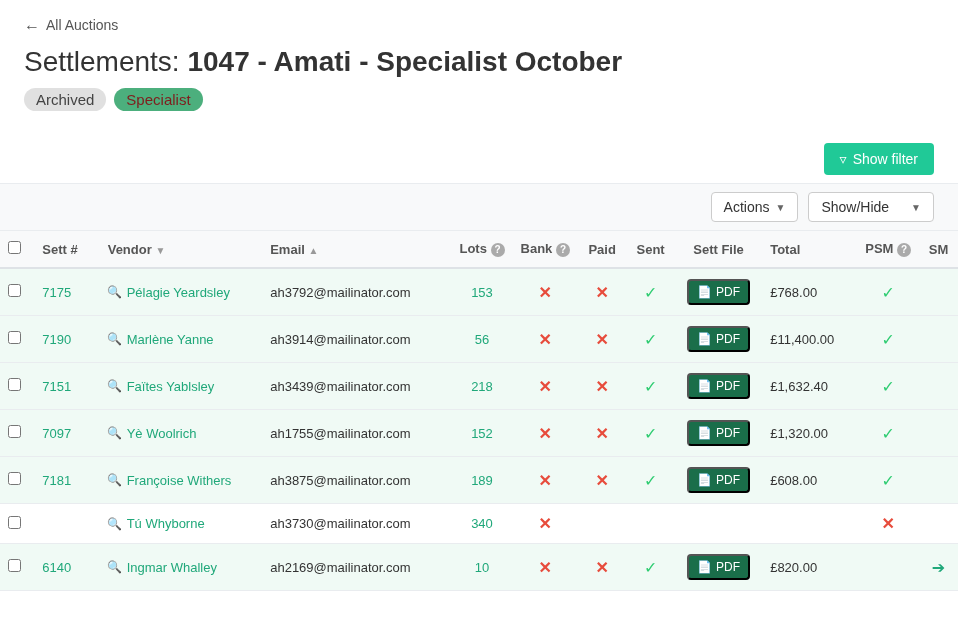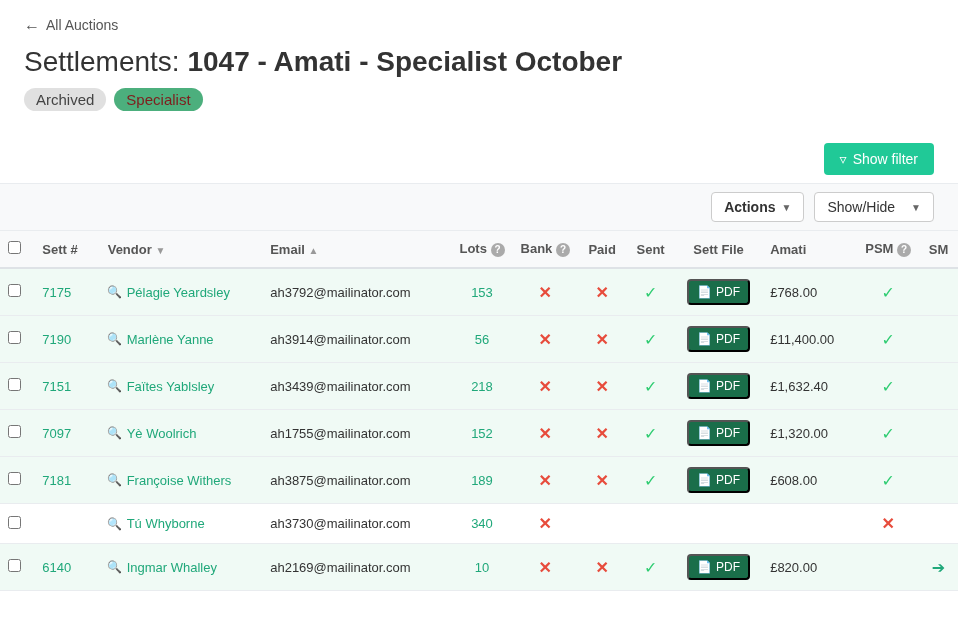--- a/index.html
+++ b/index.html
@@ -15,22 +15,22 @@
     
     .badges { display: flex; gap: 8px; margin-bottom: 16px; }
     .badge { padding: 3px 12px; border-radius: 12px; font-size: 15px; }
     .badge-archived { background: #e0e0e0; color: #444; }
     .badge-specialist { background: #4caf7d; color: #7f1d1d; }
     
     .toolbar { display: flex; justify-content: flex-end; padding: 8px 24px; }
     .show-filter-btn { display: flex; align-items: center; gap: 6px; background: #20c997; color: #fff; border: none; padding: 8px 16px; border-radius: 4px; cursor: pointer; font-size: 14px; }
     
     .actions-bar { display: flex; justify-content: flex-end; gap: 10px; padding: 8px 24px; background: #f8f9fa; border-top: 1px solid #e9ecef; border-bottom: 1px solid #e9ecef; }
-    .actions-dropdown { display: flex; align-items: center; gap: 6px; border: 1px solid #ccc; background: #fff; padding: 6px 12px; border-radius: 4px; cursor: pointer; font-size: 14px; font-weight: bold; }
-    .showhide-dropdown { display: flex; align-items: center; gap: 16px; border: 1px solid #ccc; background: #fff; padding: 6px 12px; border-radius: 4px; cursor: pointer; font-size: 14px; }
+    .actions-dropdown { display: flex; align-items: center; gap: 6px; border: 1px solid #ccc; background: #fff; padding: 6px 12px; border-radius: 4px; cursor: pointer; font-size: 14px; }
+    .showhide-dropdown { display: flex; align-items: center; gap: 22px; border: 1px solid #ccc; background: #fff; padding: 6px 12px; border-radius: 4px; cursor: pointer; font-size: 14px; }
     .chevron { font-size: 10px; color: #666; }
     
     .table-container { overflow-x: auto; }
     table { width: 100%; border-collapse: collapse; font-size: 13px; }
     
     thead tr { background: #f8f9fa; border-bottom: 2px solid #dee2e6; }
     th { padding: 10px 8px; text-align: left; font-weight: 600; color: #555; white-space: nowrap; }
     th .sort-icon { font-size: 10px; color: #999; }
     th .help-icon { display: inline-block; width: 14px; height: 14px; border-radius: 50%; background: #aaa; color: #fff; font-size: 10px; text-align: center; line-height: 14px; cursor: pointer; }
     
@@ -138,21 +138,21 @@
           <th class="col-paid">
             <span>Paid</span>
           </th>
           <th class="col-sent">
             <span>Sent</span>
           </th>
           <th class="col-settfile">
             <span>Sett File</span>
           </th>
           <th class="col-total">
-            <span>Amati</span>
+            <span>Total</span>
           </th>
           <th class="col-psm">
             <span>PSM</span>
             <span class="help-icon">?</span>
           </th>
           <th class="col-sm">
             <span>SM</span>
           </th>
         </tr>
       </thead>

